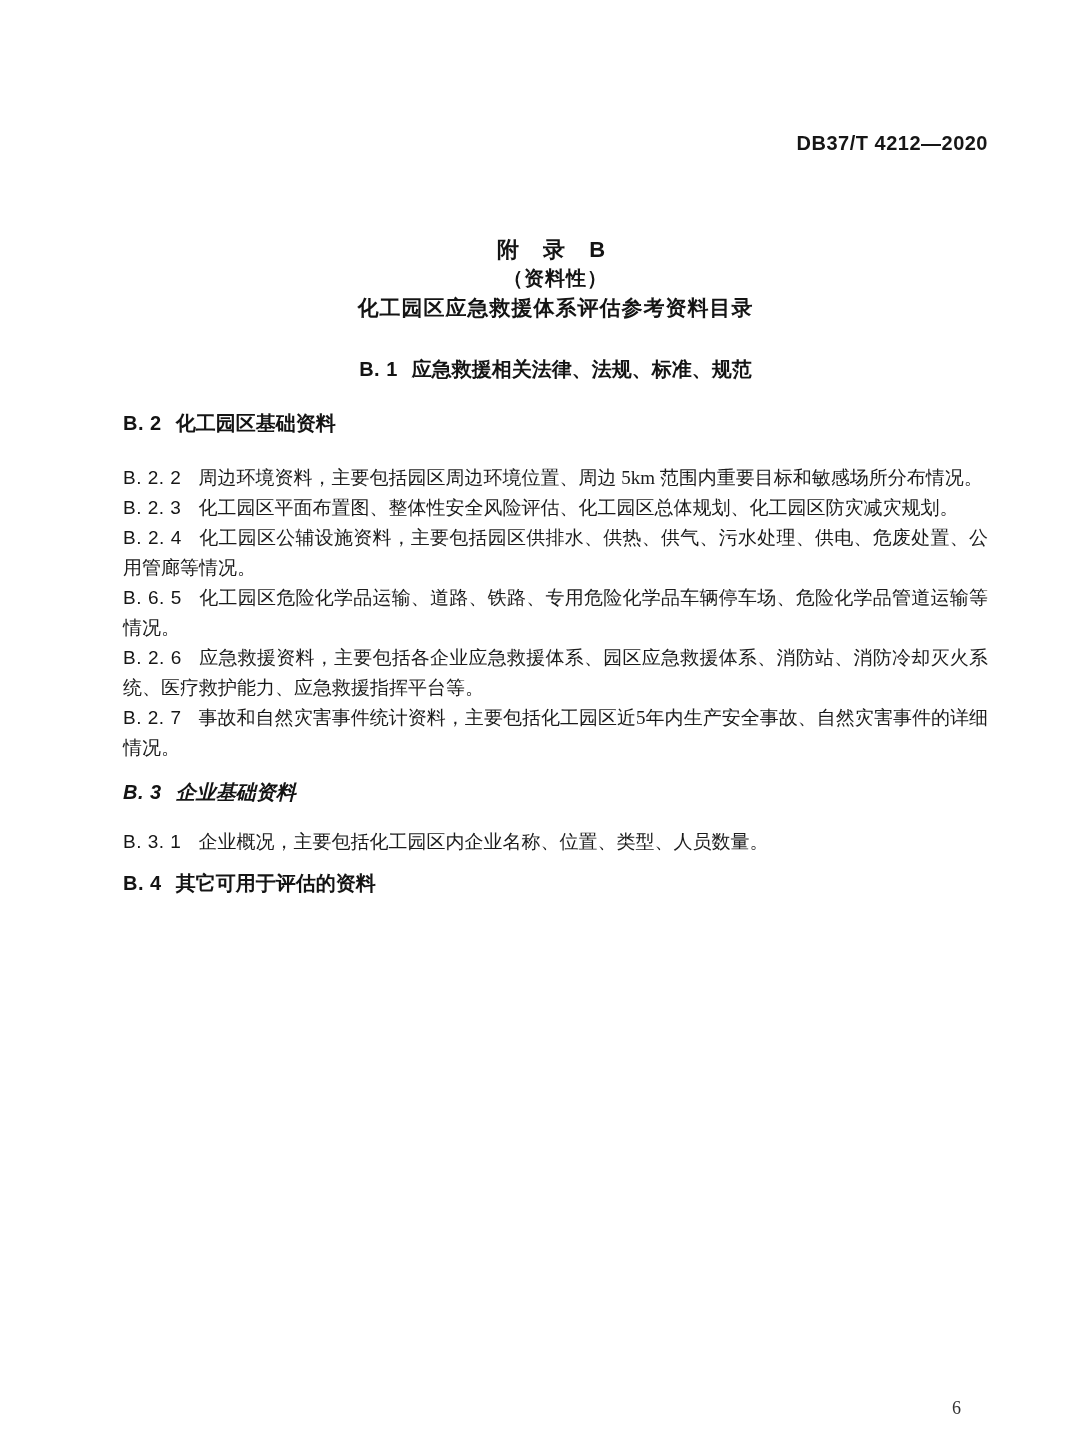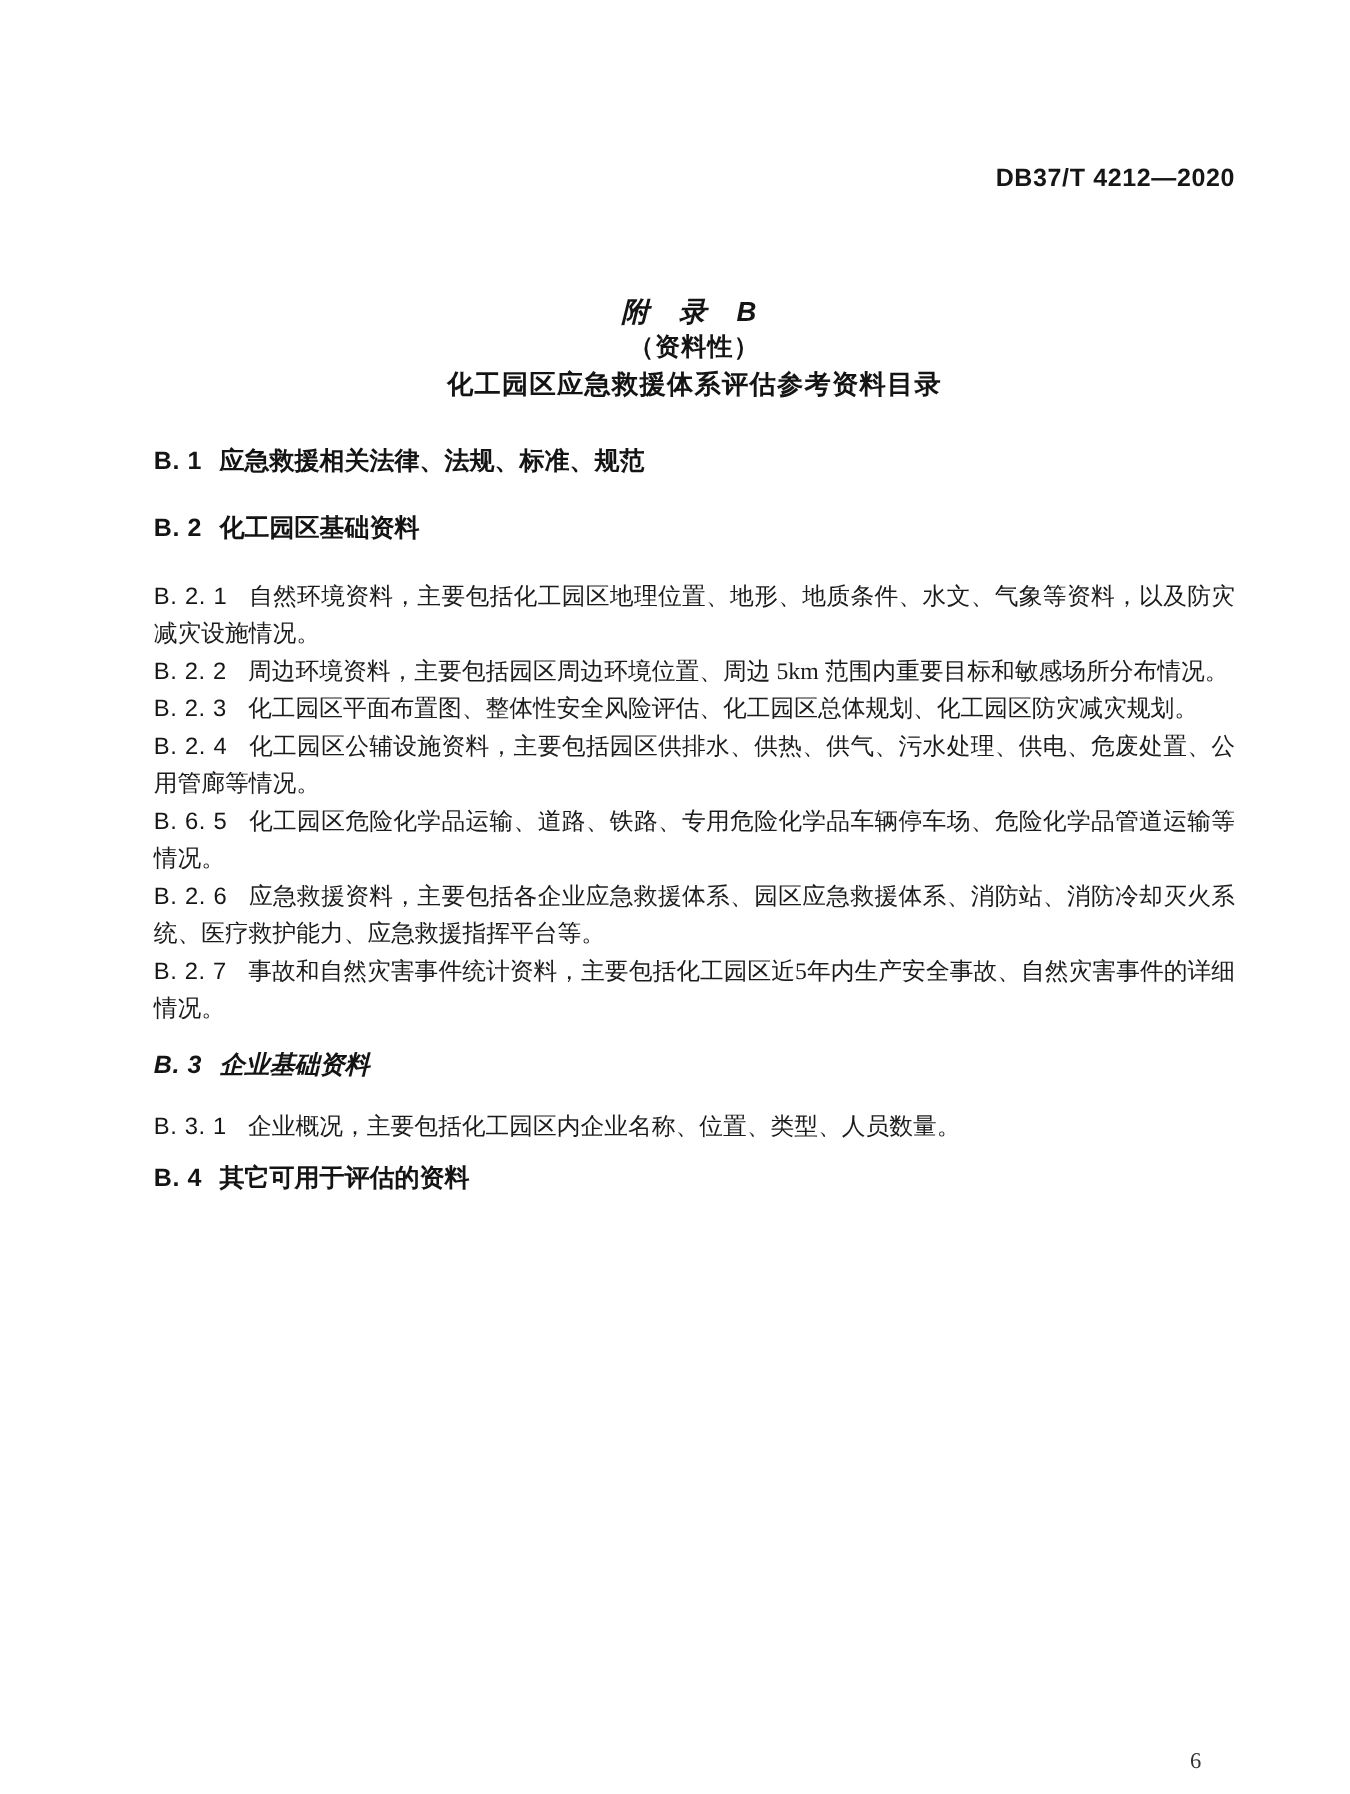--- a/index.html
+++ b/index.html
@@ -38,41 +38,40 @@
     margin-top: 80px;
     text-align: center;
     font-family: "Liberation Sans", "DejaVu Sans", sans-serif;
     font-weight: bold;
     color: #141414;
   }
   .title-appendix {
     font-size: 22px;
     line-height: 29px;
     letter-spacing: 9px;
-    font-style: italic;
   }
   .title-note {
     font-size: 20px;
     line-height: 29px;
     letter-spacing: 1px;
   }
   .title-main {
     font-size: 21px;
     line-height: 29px;
     letter-spacing: 1px;
   }
   .sec-heading {
     font-family: "Liberation Sans", "DejaVu Sans", sans-serif;
     font-weight: bold;
     font-size: 20px;
     line-height: 26px;
     color: #141414;
   }
   .sec-heading .num { margin-right: 14px; letter-spacing: 0.5px; }
-  .sec-b1 { margin-top: 34px; }
+  .sec-b1 { margin-top: 34px; text-align: center; }
   .sec-b2 { margin-top: 28px; }
   .sec-b3 { margin-top: 16px; font-style: italic; }
   .sec-b4 { margin-top: 13px; }
   .clauses { margin-top: 27px; }
   .clauses-b3 { margin-top: 22px; }
   .clause {
     font-size: 19px;
     line-height: 30px;
     text-align: justify;
     color: #1b1b1b;
@@ -109,23 +108,20 @@
   <div class="sec-heading sec-b1">
     <span class="num">B. 1</span><span>应急救援相关法律、法规、标准、规范</span>
   </div>
 
   <div class="sec-heading sec-b2">
     <span class="num">B. 2</span><span>化工园区基础资料</span>
   </div>
 
   <div class="clauses">
     <p class="clause" style="margin:0">
-      <span class="num">B. 2. 1</span><span>自然环境资料，主要包括化工园区地理位置、地形、地质条件、水文、气象等资料，以及防灾减灾设施情况。</span>
-    </p>
-    <p class="clause" style="margin:0">
       <span class="num">B. 2. 2</span><span>周边环境资料，主要包括园区周边环境位置、周边 5km 范围内重要目标和敏感场所分布情况。</span>
     </p>
     <p class="clause" style="margin:0">
       <span class="num">B. 2. 3</span><span>化工园区平面布置图、整体性安全风险评估、化工园区总体规划、化工园区防灾减灾规划。</span>
     </p>
     <p class="clause" style="margin:0">
       <span class="num">B. 2. 4</span><span>化工园区公辅设施资料，主要包括园区供排水、供热、供气、污水处理、供电、危废处置、公用管廊等情况。</span>
     </p>
     <p class="clause" style="margin:0">
       <span class="num">B. 6. 5</span><span>化工园区危险化学品运输、道路、铁路、专用危险化学品车辆停车场、危险化学品管道运输等情况。</span>

